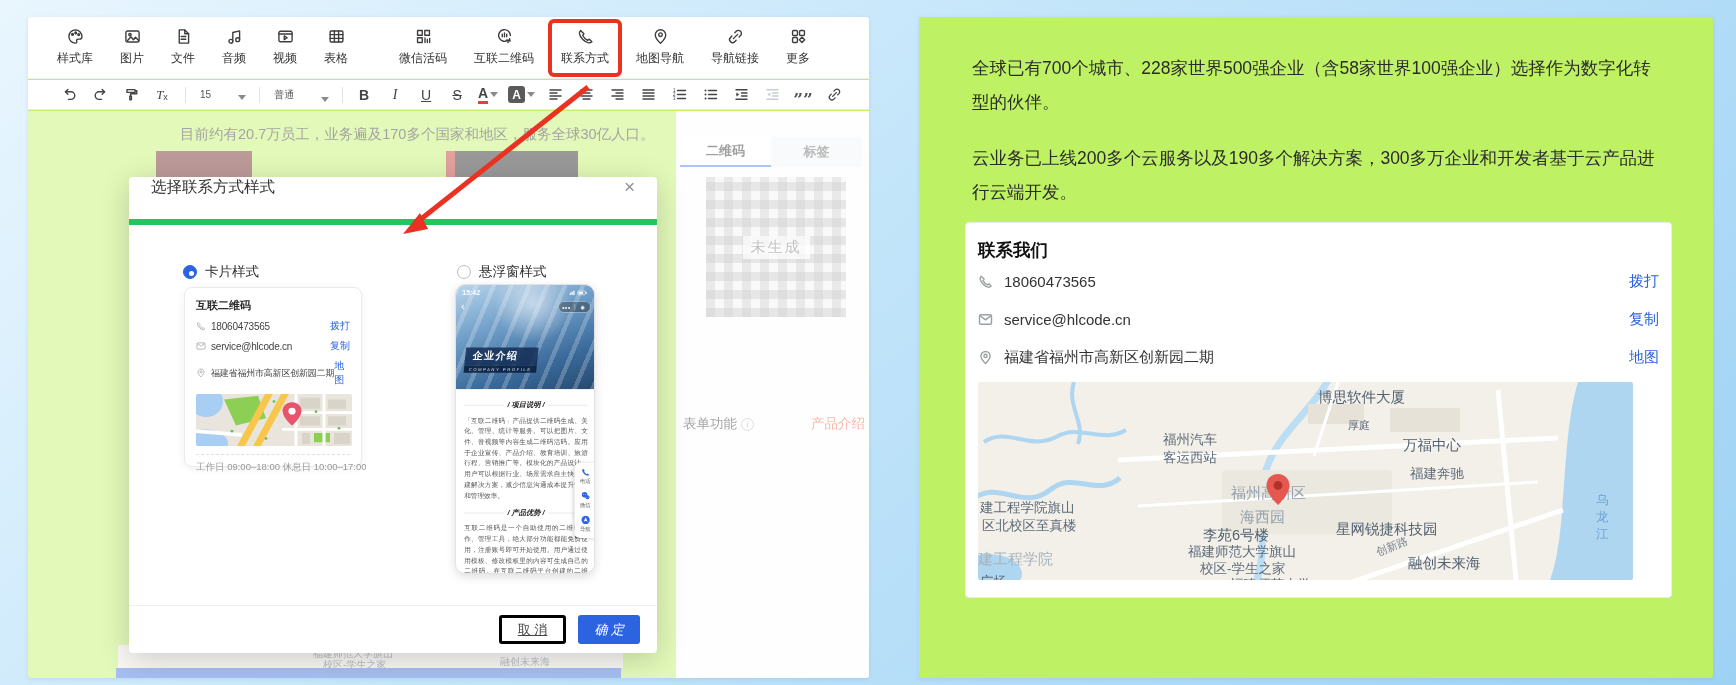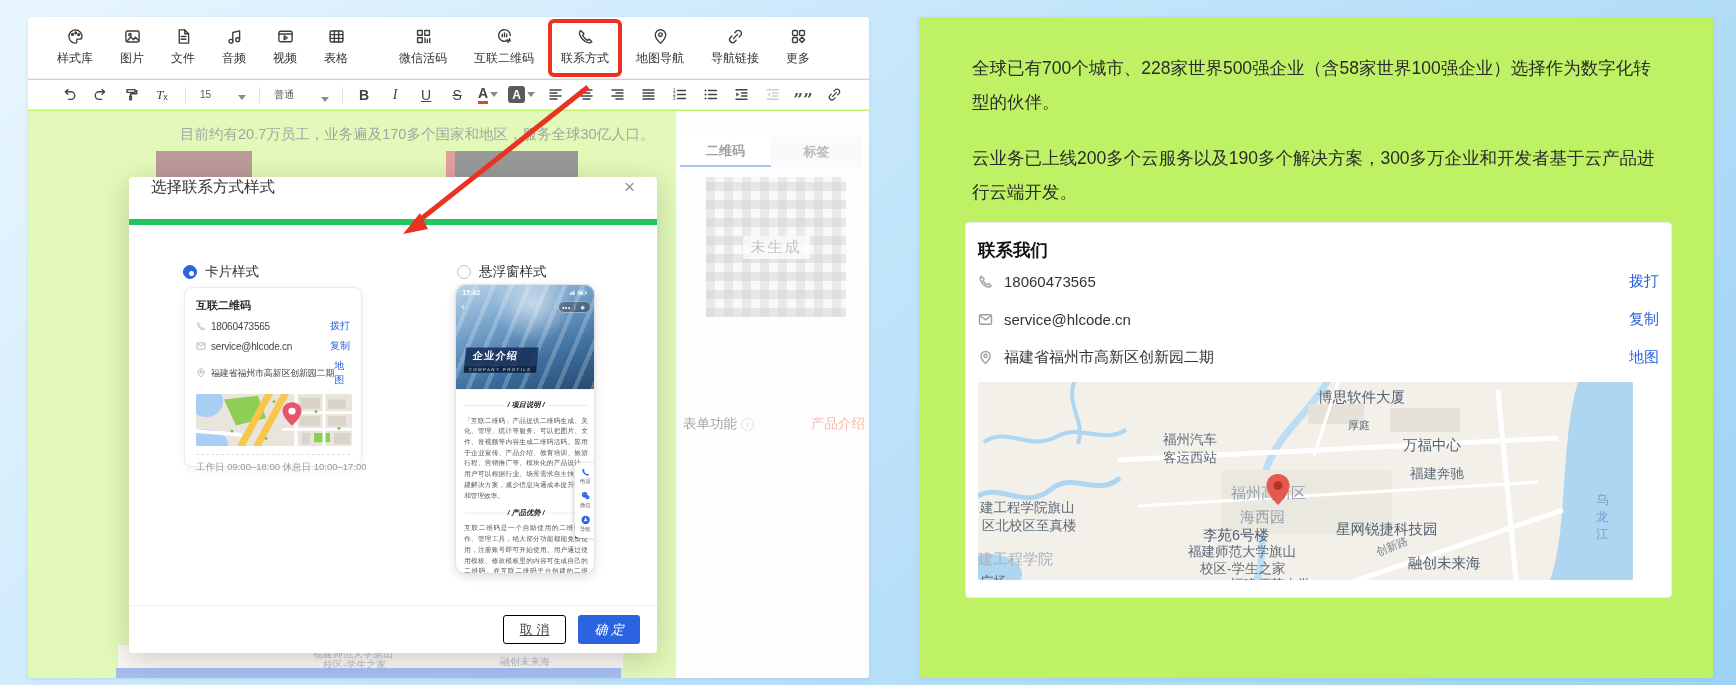--- a/index.html
+++ b/index.html
@@ -122,21 +122,21 @@
   .phone-p { font-size:10.5px; color:#555; line-height:1.62; text-align:justify; }
   .rail { position:absolute; right:0; top:282px; width:34px; background:#fff; border-radius:8px 0 0 8px;
     box-shadow:-1px 1px 6px rgba(0,0,0,.16); padding:7px 3px; display:flex; flex-direction:column; gap:9px; align-items:center; }
   .rail-item { display:flex; flex-direction:column; align-items:center; gap:2px; }
   .rail-item svg { width:15px; height:15px; }
   .rail-label { font-size:8.5px; color:#666; }
 
   .modal-footer { position:absolute; left:0; top:428px; width:100%; height:48px; border-top:1px solid #efefef;
     display:flex; align-items:center; justify-content:flex-end; gap:12px; padding-right:17px; }
   .btn { height:29px; padding:0 16px; border-radius:3px; font-size:13px; display:flex; align-items:center; cursor:pointer; }
-  .btn-cancel { border:1px solid #000000; color:#444; background:#fff;text-decoration:underline; }
+  .btn-cancel { border:3px solid #000000; color:#444; background:#fff;text-decoration:underline; }
   .btn-primary { background:#2b63e0; color:#fff;font-style:italic; }
 
   .annot-svg { position:absolute; left:0; top:0; width:841px; height:661px; z-index:30; pointer-events:none; }
 
   
   .rp-par { position:absolute; left:53px; width:692px; font-size:17.5px; color:#2b2b2b; line-height:1.92;margin-top:13px; }
   #rp-p1 { top:22px; } #rp-p2 { top:112px; }
   .contact-card { position:absolute; left:46px; top:205px; width:707px; height:376px; border:1px solid #ececec; border-radius:4px; background:#fff; padding:15px 12px; }
   .cc-title { font-size:17.5px; font-weight:bold; color:#111; }
   .cc-row { display:flex; align-items:center; height:38px; }

